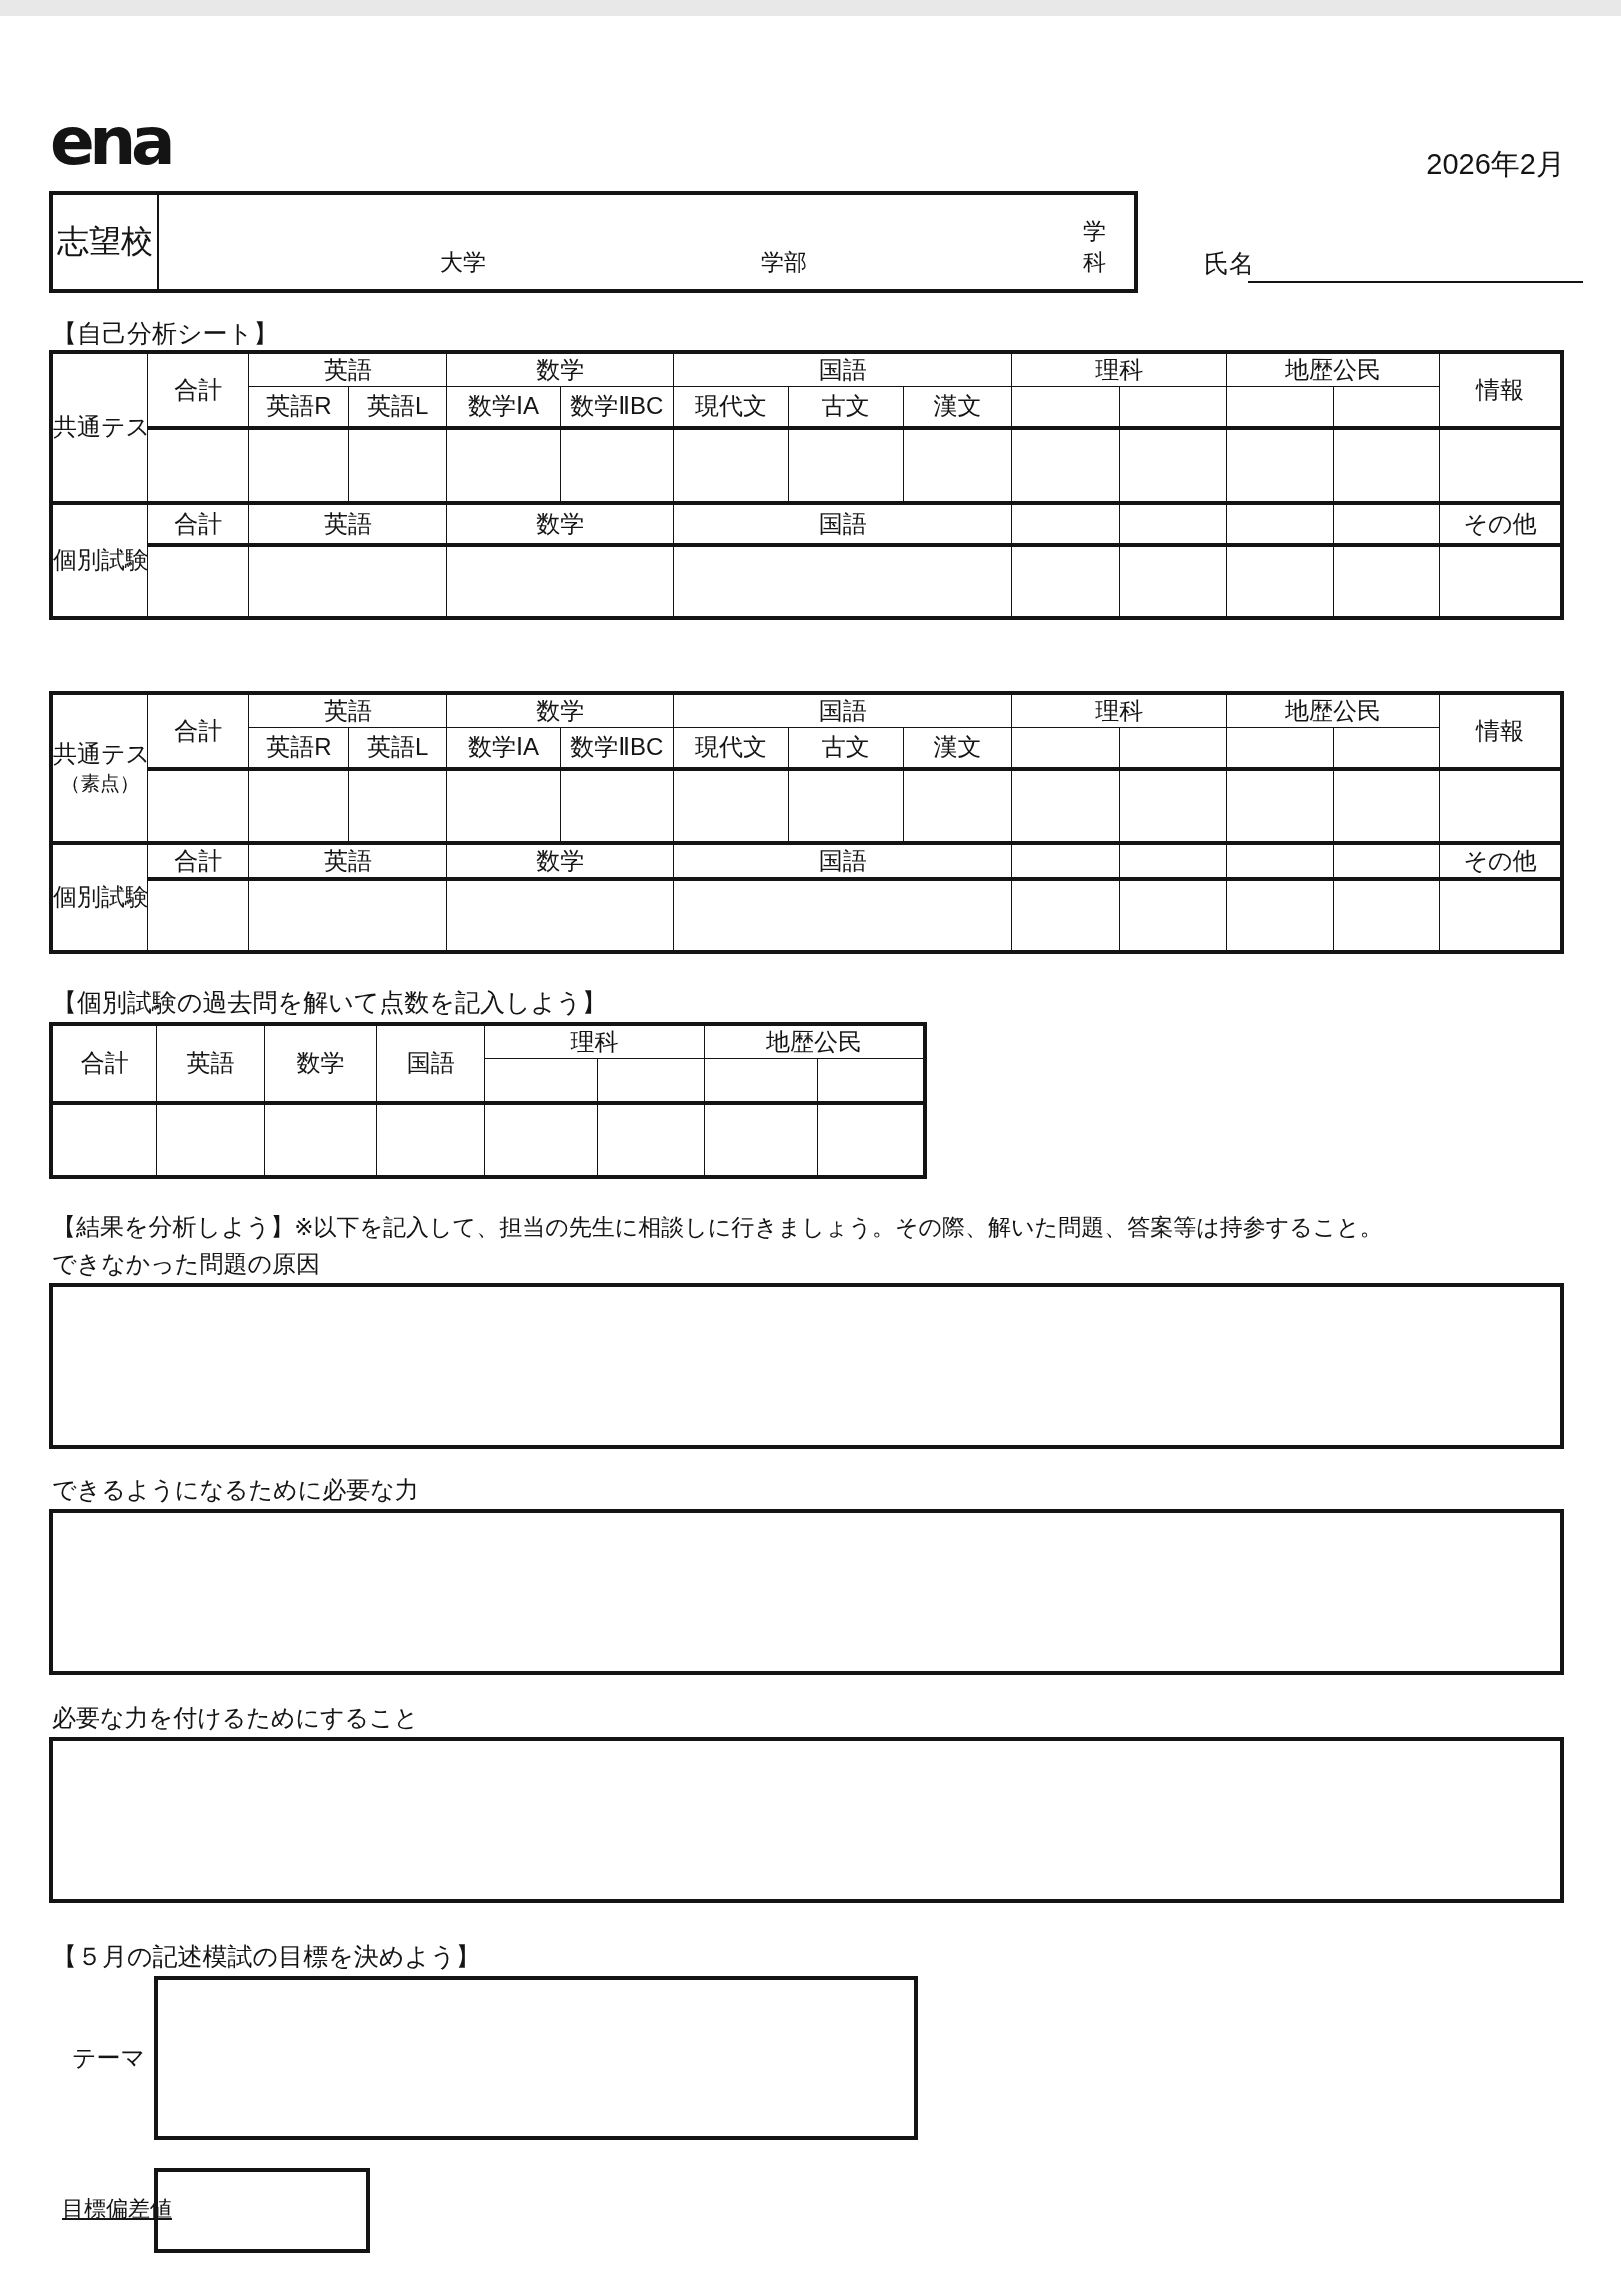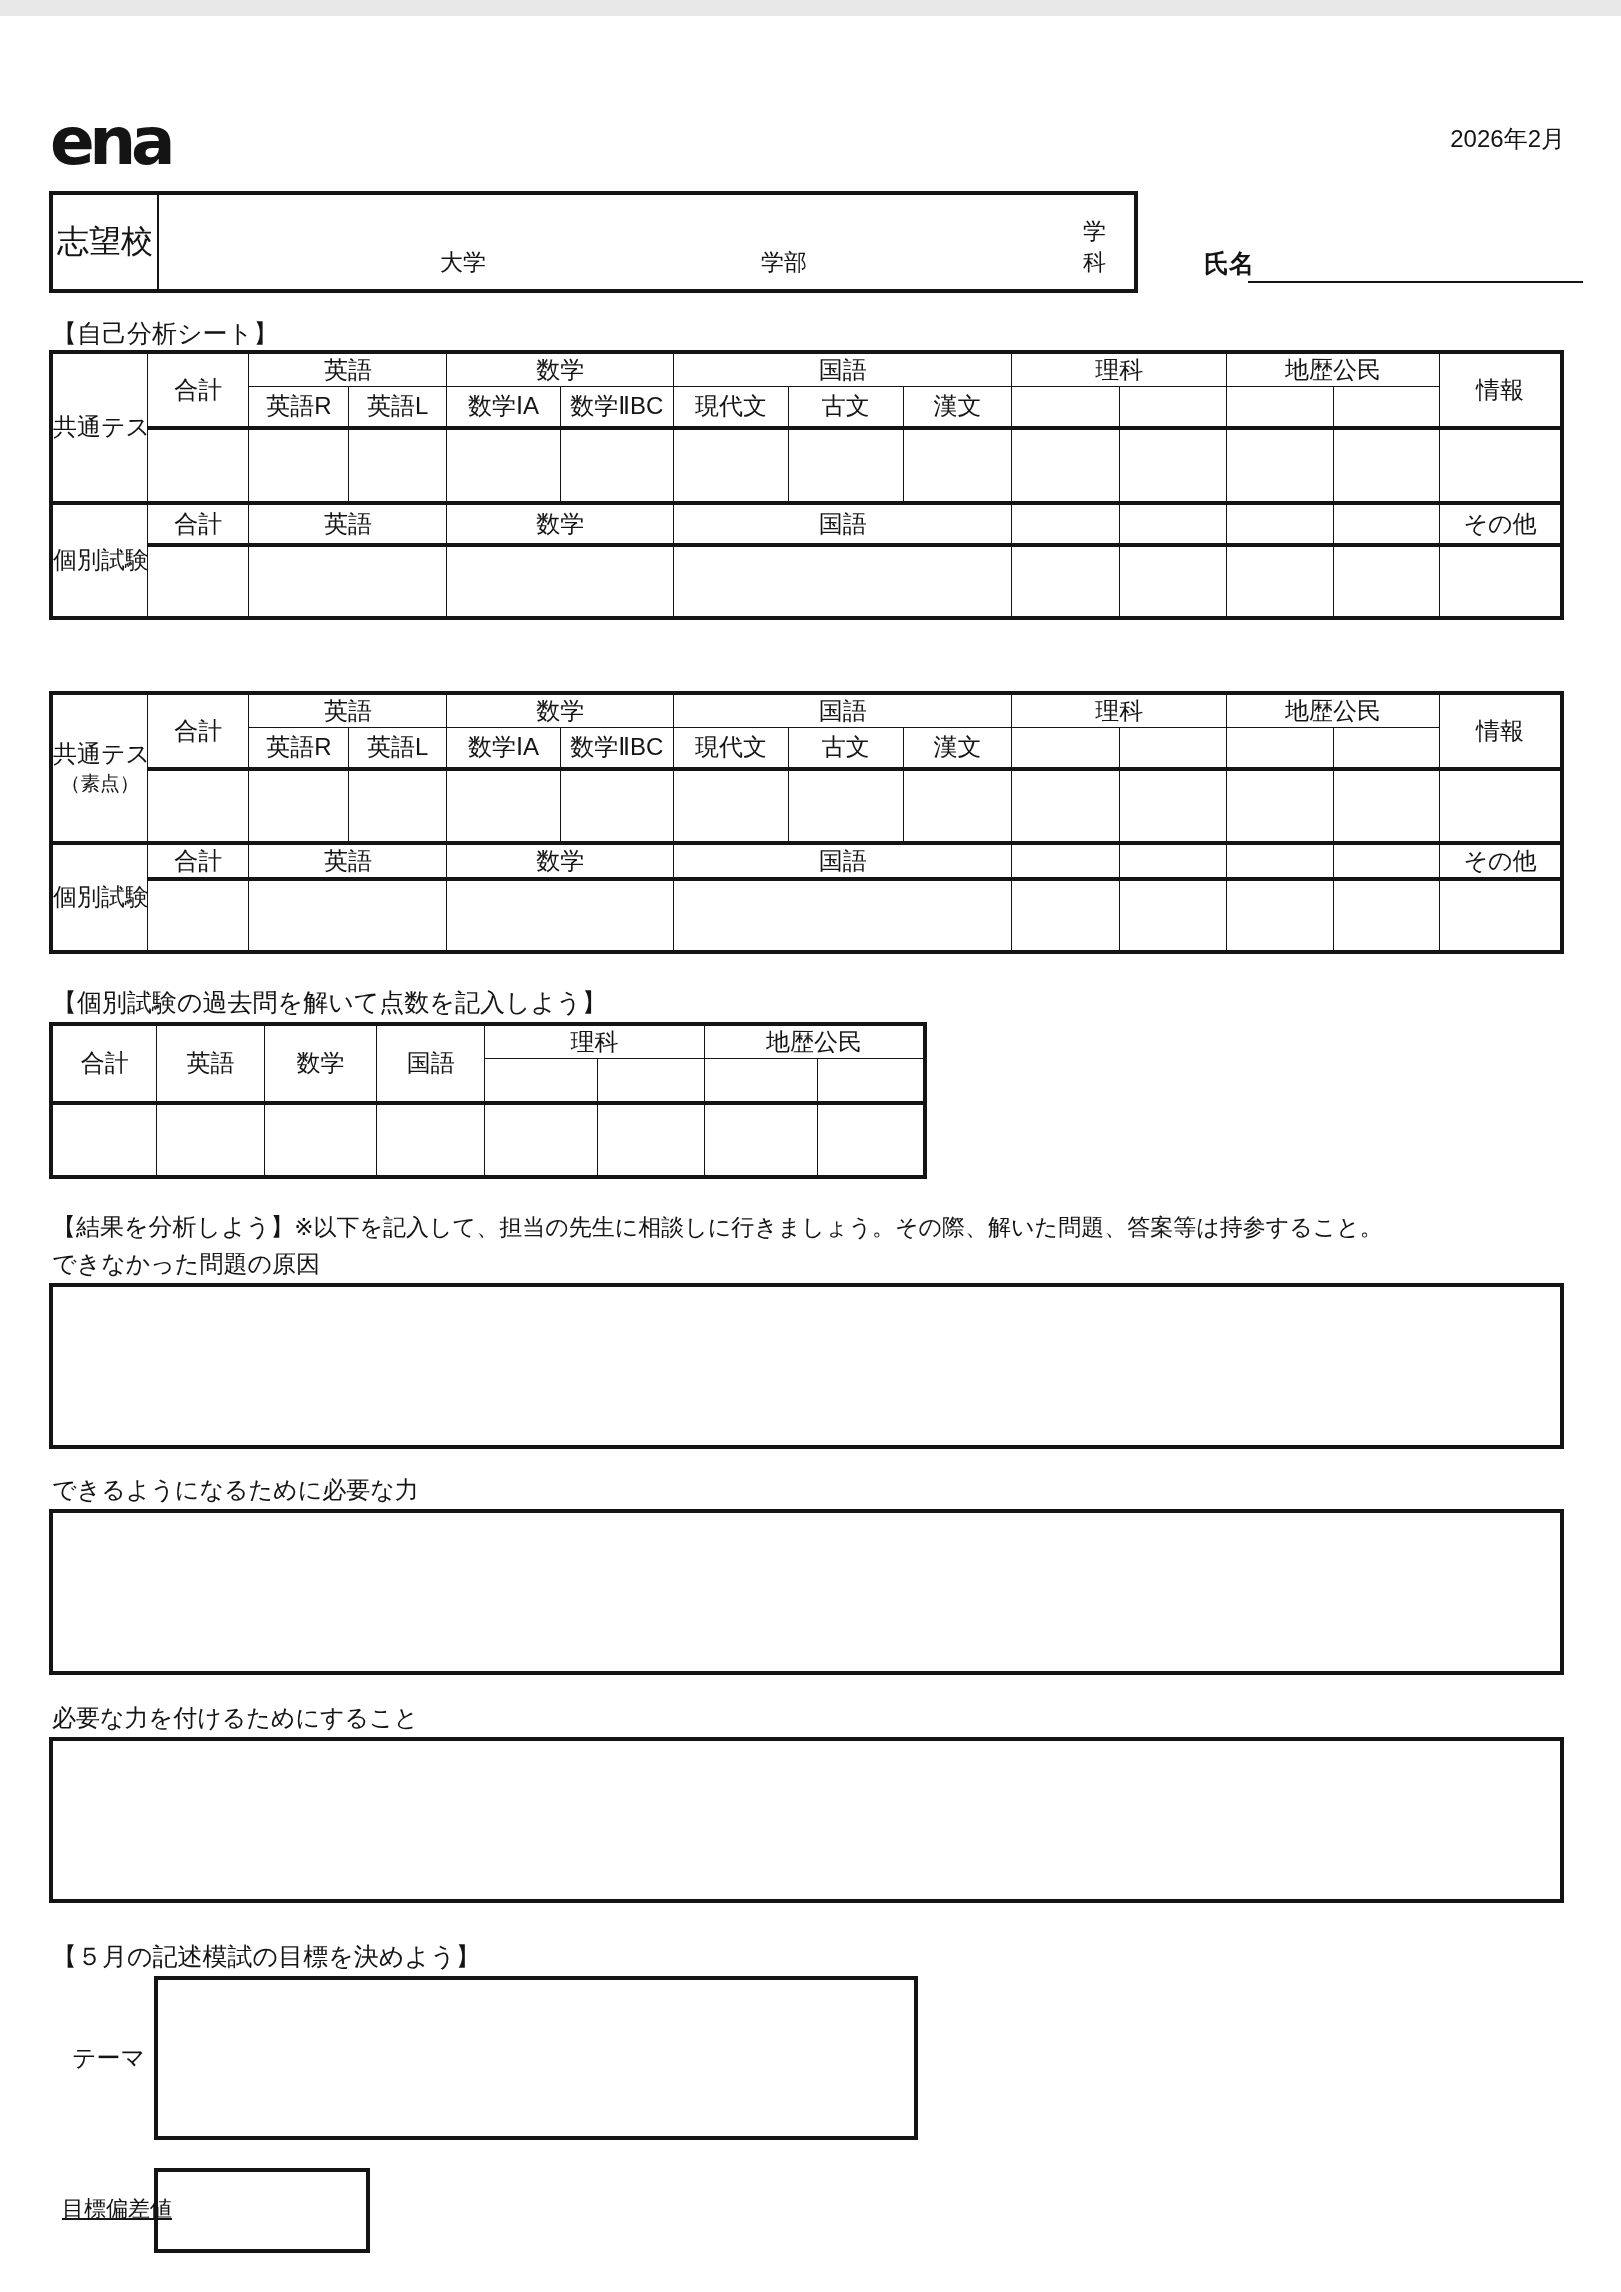--- a/index.html
+++ b/index.html
@@ -27,40 +27,40 @@
     font-family:"DejaVu Sans","Liberation Sans",sans-serif;
   }
   .title{
     left:736px;top:100px;
     transform:translateX(-50%);
     font-size:33px;
     white-space:nowrap;
     letter-spacing:0.9px;
   }
   .date{
-    right:56px;top:107px;
-    font-size:24px;
+    right:56px;top:129px;
+    font-size:29px;
   }
 
   
   .shibokou{
     left:49px;top:175px;
     width:1089px;height:102px;
     border:4.5px solid var(--ink);
     display:flex;
   }
   .shibokou-label{
     width:106px;
     border-right:2.7px solid var(--ink);
     display:flex;align-items:center;justify-content:center;
     font-size:32px;
   }
   .shibokou-body{position:relative;flex:1;}
   .u-label{position:absolute;bottom:10.7px;font-size:23px;transform:translateX(-50%);}
-  .shimei{left:1204px;top:231px;font-size:25px;font-weight:bold;}
+  .shimei{left:1204px;top:231px;font-size:25px;}
   .shimei-line{left:1248px;top:265px;width:335px;height:0;border-bottom:2.7px solid var(--ink);}
 
   
   .sec-h{left:52px;font-size:25px;white-space:nowrap;}
   .q-label{left:52px;font-size:24px;white-space:nowrap;}
   .note{font-size:23px;}
 
   
   .tbl{left:49px;}
   table.sheet{

